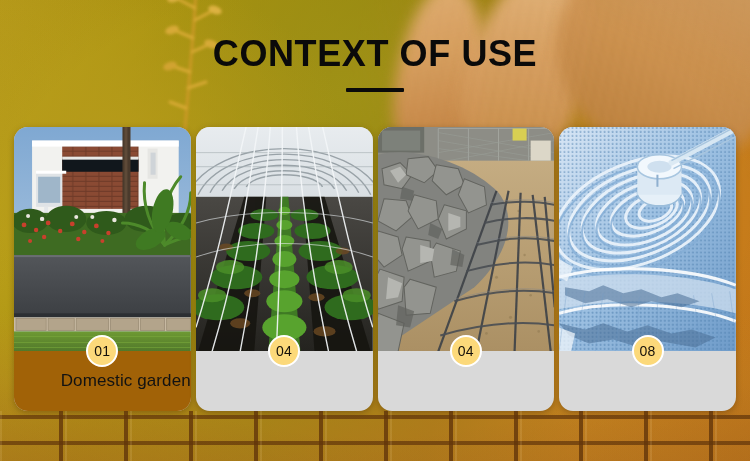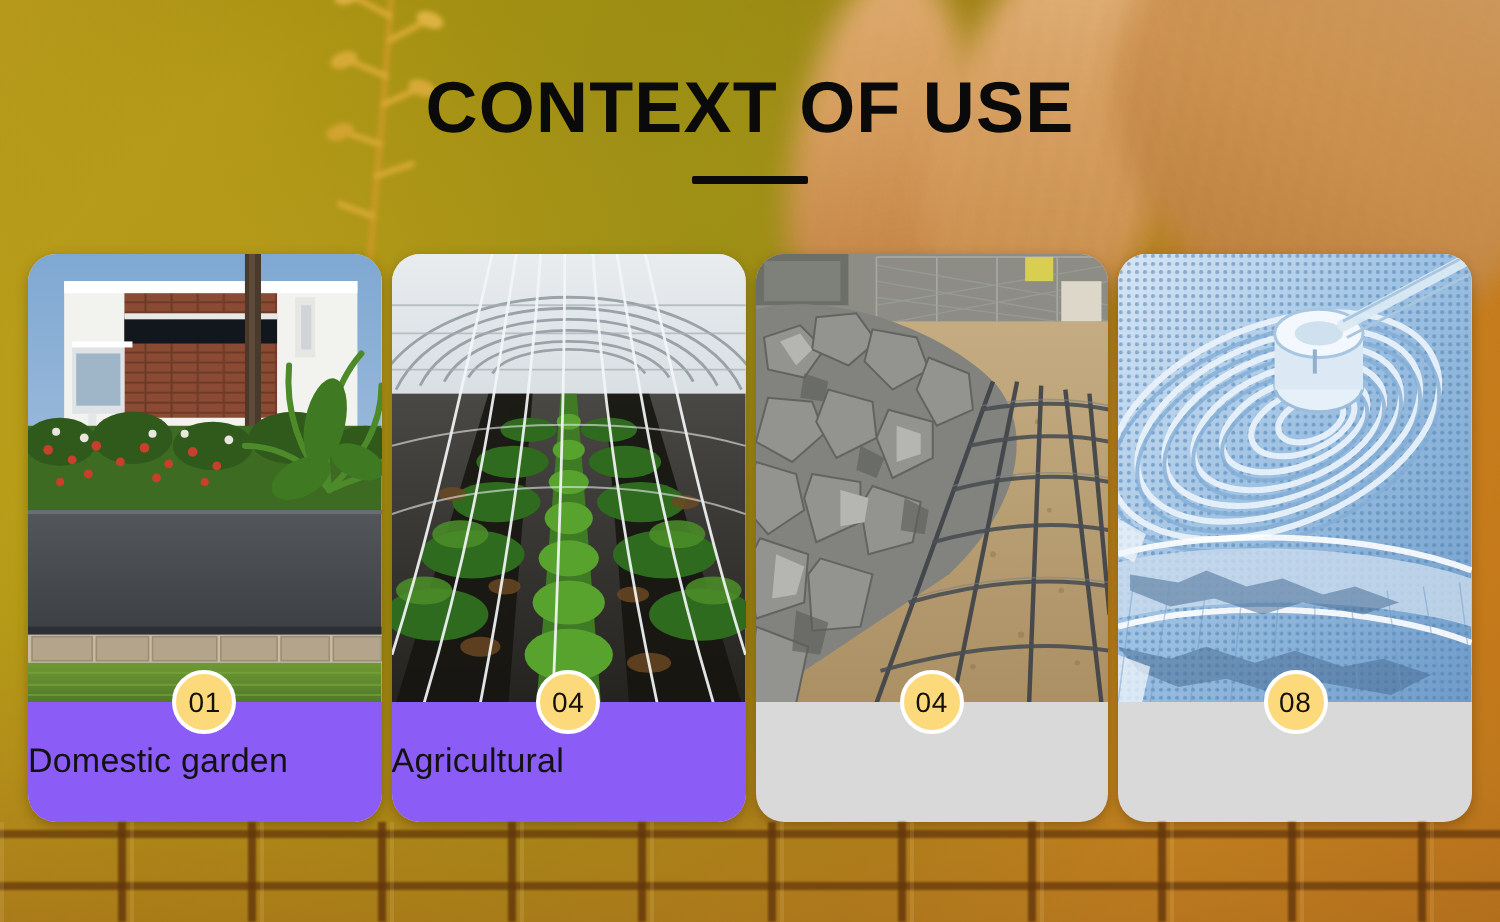--- a/index.html
+++ b/index.html
@@ -153,24 +153,24 @@
     left: 0; right: 0; top: 0;
     height: 224px;
     overflow: hidden;
   }
   .card-photo > svg { display: block; width: 100%; height: 100%; }
 
   .card-footer {
     position: absolute;
     left: 0; right: 0; bottom: 0;
     height: 60px;
-    background: #8b5cf6;
+    background: #a16207;
     display: flex;
     align-items: center;
-    justify-content: flex-start;
+    justify-content: flex-end;
   }
   .card-label {
     color: #121212;
     font-size: 17px;
     font-weight: 400;
     letter-spacing: .1px;
     white-space: nowrap;
     font-family: "Liberation Sans", sans-serif;
   }
   .badge {
@@ -421,23 +421,20 @@
             <path d="M50 0 C36 60 22 130 0 200"></path>
             <path d="M126 0 C140 60 154 130 176 200"></path>
           </g>
           <g stroke="#e7ecef" stroke-width="1" fill="none" opacity=".6">
             <path d="M0 96 C50 82 126 82 176 96"></path>
             <path d="M0 130 C50 112 126 112 176 130"></path>
           </g>
         </svg>
       </div>
       <div class="badge">04</div>
-      <div class="card-footer">
-        <span class="card-label">Agricultural</span>
-      </div>
     </div>
 
     <div class="card">
       <div class="card-photo">
         <svg viewBox="0 0 176 224" preserveAspectRatio="xMidYMid slice">
           <defs>
             <linearGradient id="sand3" x1="0" y1="0" x2="0" y2="1">
               <stop offset="0%" stop-color="#c9b187"></stop>
                 <stop offset="100%" stop-color="#ab9064"></stop>
             </linearGradient>

